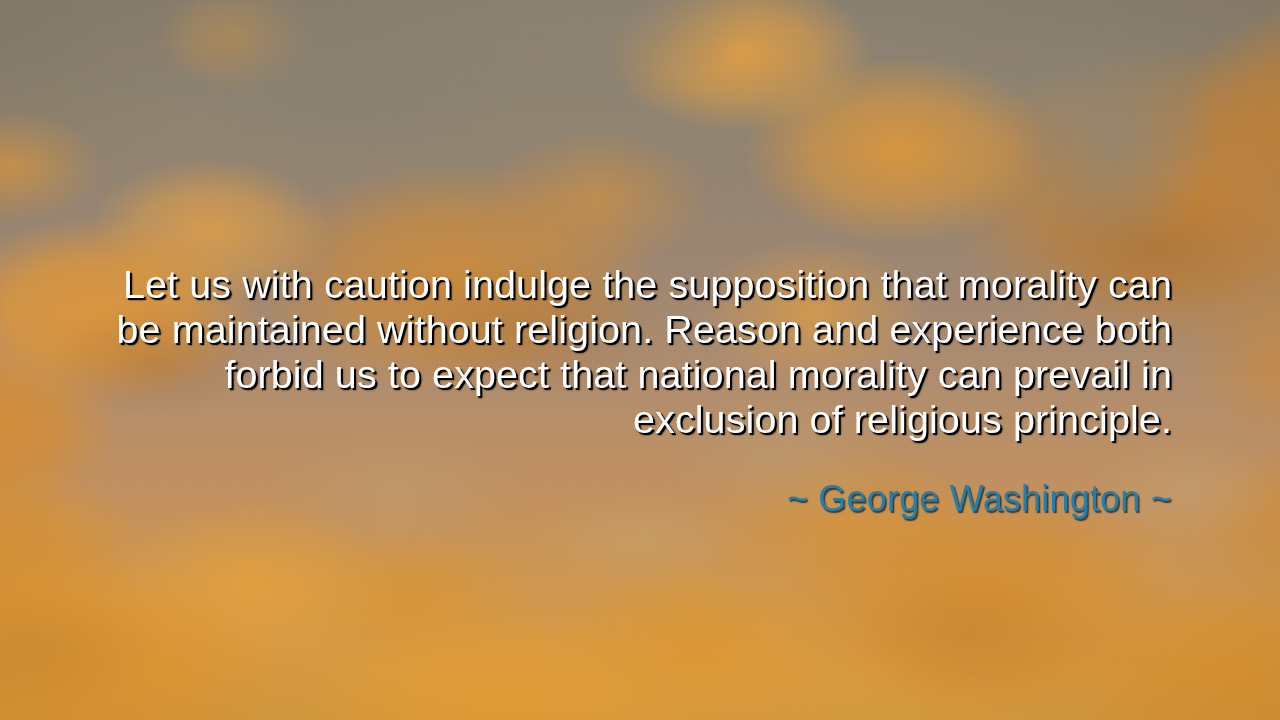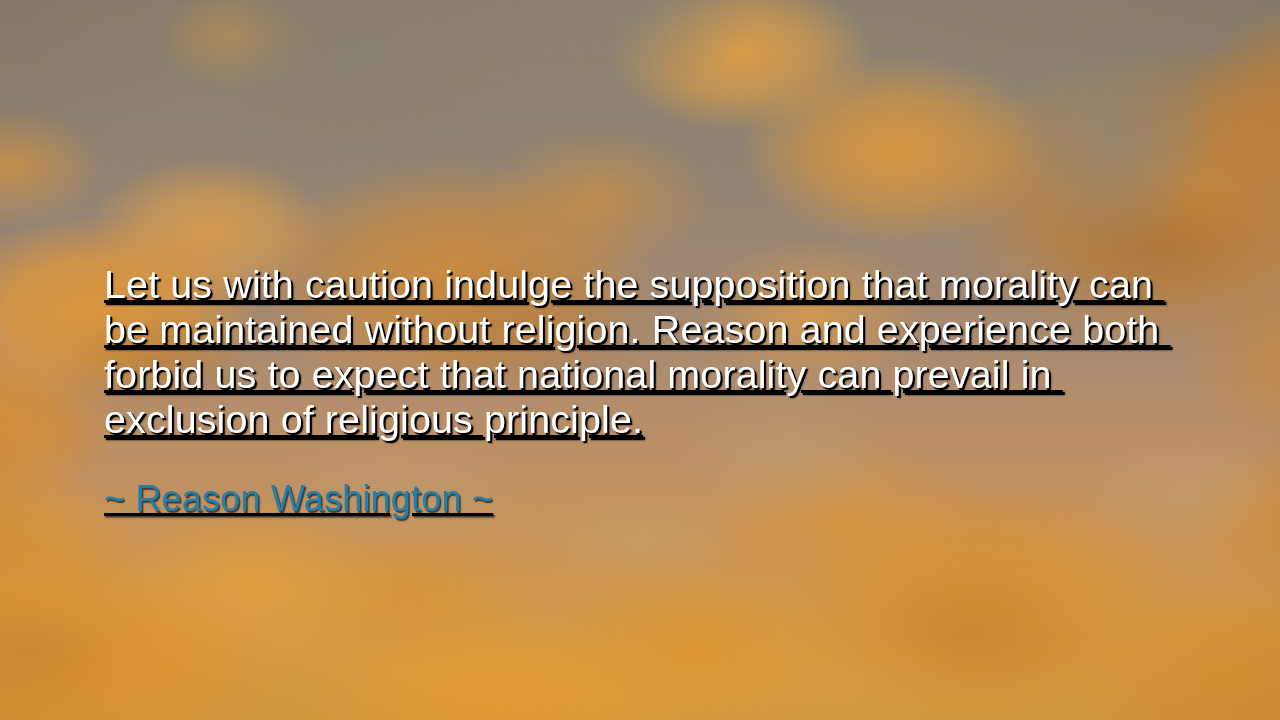--- a/index.html
+++ b/index.html
@@ -111,25 +111,24 @@
   .vignette {
     position: absolute;
     inset: 0;
     pointer-events: none;
     background: radial-gradient(ellipse 90% 85% at 50% 50%, rgba(0,0,0,0) 55%, rgba(60,35,10,.16) 100%);
   }
 
   
   .textblock {
     position: absolute;
-    left: 104px;
+    left: 115px;
     right: 108px;
     top: 262px;
-    text-align: left;
-    text-decoration: underline;
+    text-align: right;
   }
 
   .quote {
     margin: 0;
     color: #ffffff;
     font-size: 39.5px;
     line-height: 45px;
     font-weight: 400;
     letter-spacing: .1px;
     text-shadow:
@@ -159,16 +158,16 @@
   <div class="sky"></div>
   <div class="clouds cloudA"></div>
   <div class="clouds cloudB"></div>
   <div class="clouds cloudC"></div>
   <div class="clouds skyHoles"></div>
   <div class="grain"></div>
   <div class="vignette"></div>
 
   <div class="textblock">
     <p class="quote">Let us with caution indulge the supposition that morality can be maintained without religion. Reason and experience both forbid us to expect that national morality can prevail in exclusion of religious principle.</p>
-    <p class="attribution">~ Reason Washington ~</p>
+    <p class="attribution">~ George Washington ~</p>
   </div>
 
 </div>
 
 </body></html>

